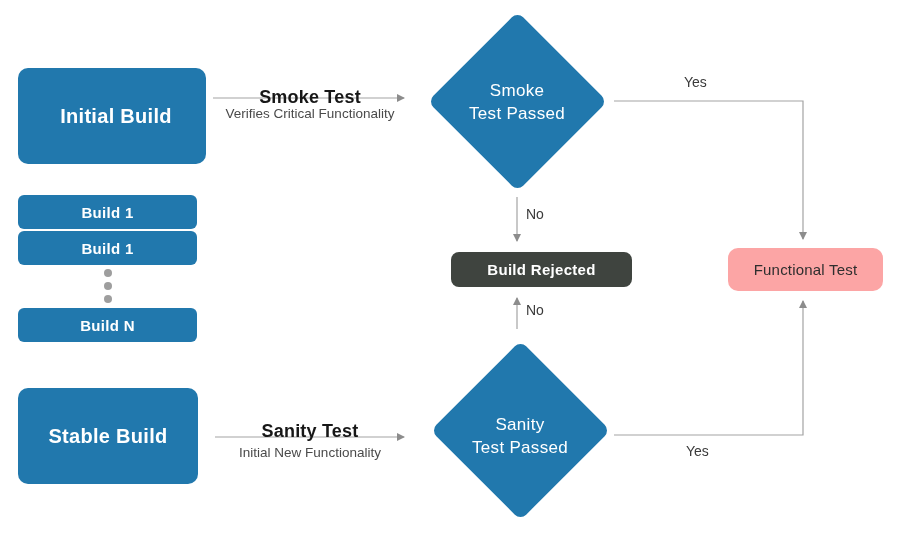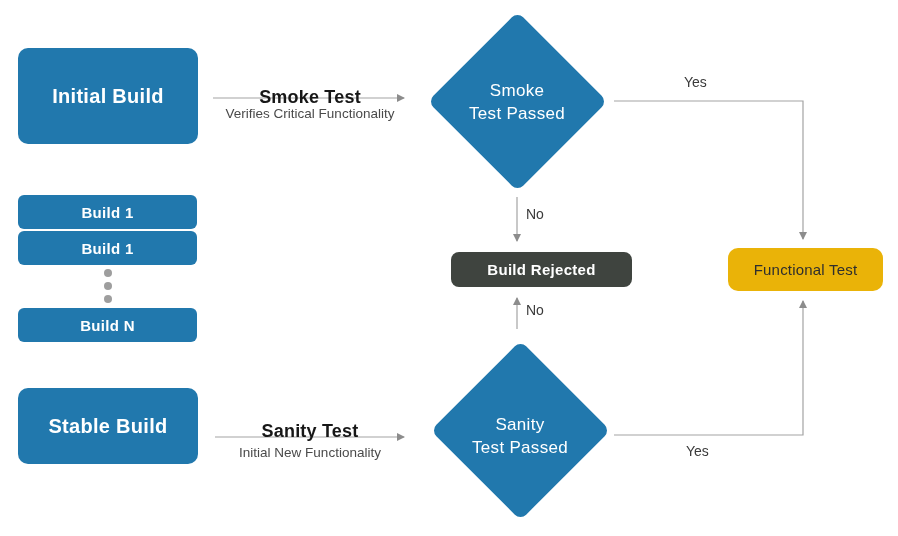--- a/index.html
+++ b/index.html
@@ -54,21 +54,21 @@
     font-size: 15px;
     font-weight: 600;
     display:flex; align-items:center; justify-content:center;
     letter-spacing:.3px;
     margin-left:24px;
   }
   .functional {
     position: absolute;
     left: 728px; top: 248px;
     width: 155px; height: 43px;
-    background: #eab308;
+    background: #fca5a5;
     border-radius: 10px;
     color: #2e2e2e;
     font-size: 15px;
     font-weight: 500;
     display:flex; align-items:center; justify-content:center;
     letter-spacing:.2px;
   }
   .edge-title {
     position:absolute;
     width:200px;
@@ -109,33 +109,33 @@
       </marker>
     </defs>
     <line x1="213" y1="98" x2="404" y2="98" stroke="#a3a3a3" stroke-width="1.2" marker-end="url(#arr)"></line>
     <line x1="215" y1="437" x2="404" y2="437" stroke="#a3a3a3" stroke-width="1.2" marker-end="url(#arr)"></line>
     <line x1="517" y1="197" x2="517" y2="241" stroke="#a3a3a3" stroke-width="1.2" marker-end="url(#arr)"></line>
     <line x1="517" y1="329" x2="517" y2="298" stroke="#a3a3a3" stroke-width="1.2" marker-end="url(#arr)"></line>
     <polyline points="614,101 803,101 803,239" fill="none" stroke="#a3a3a3" stroke-width="1.2" marker-end="url(#arr)"></polyline>
     <polyline points="614,435 803,435 803,301" fill="none" stroke="#a3a3a3" stroke-width="1.2" marker-end="url(#arr)"></polyline>
   </svg>
 
-  <div class="bluebox big" style="left:18px; top:48px;">Initial Build</div>
+  <div class="bluebox big" style="left:18px; top:68px;padding-left:8px;">Initial Build</div>
 
   <div class="bluebox small" style="left:18px; top:195px;">Build 1</div>
 
   <div class="bluebox small" style="left:18px; top:231px;">Build 1</div>
 
   <span class="dot" style="left:104px; top:269px;"></span>
   <span class="dot" style="left:104px; top:282px;"></span>
   <span class="dot" style="left:104px; top:295px;"></span>
 
   <div class="bluebox small" style="left:18px; top:308px;">Build N</div>
 
-  <div class="bluebox big" style="left:18px; top:388px; height:76px;">Stable Build</div>
+  <div class="bluebox big" style="left:18px; top:388px; height:96px;">Stable Build</div>
 
   <div class="edge-title" style="left:210px; top:66px;margin-top:21px;">Smoke Test</div>
   <div class="edge-sub" style="left:205px; top:106px;">Verifies Critical Functionality</div>
 
   <div class="edge-title" style="left:210px; top:421px;">Sanity Test</div>
   <div class="edge-sub" style="left:205px; top:445px;">Initial New Functionality</div>
 
   <div class="diamond" style="left:454px; top:38px;"></div>
   <div class="diamond-label" style="left:442px; top:79px;">
     <div>Smoke</div>

